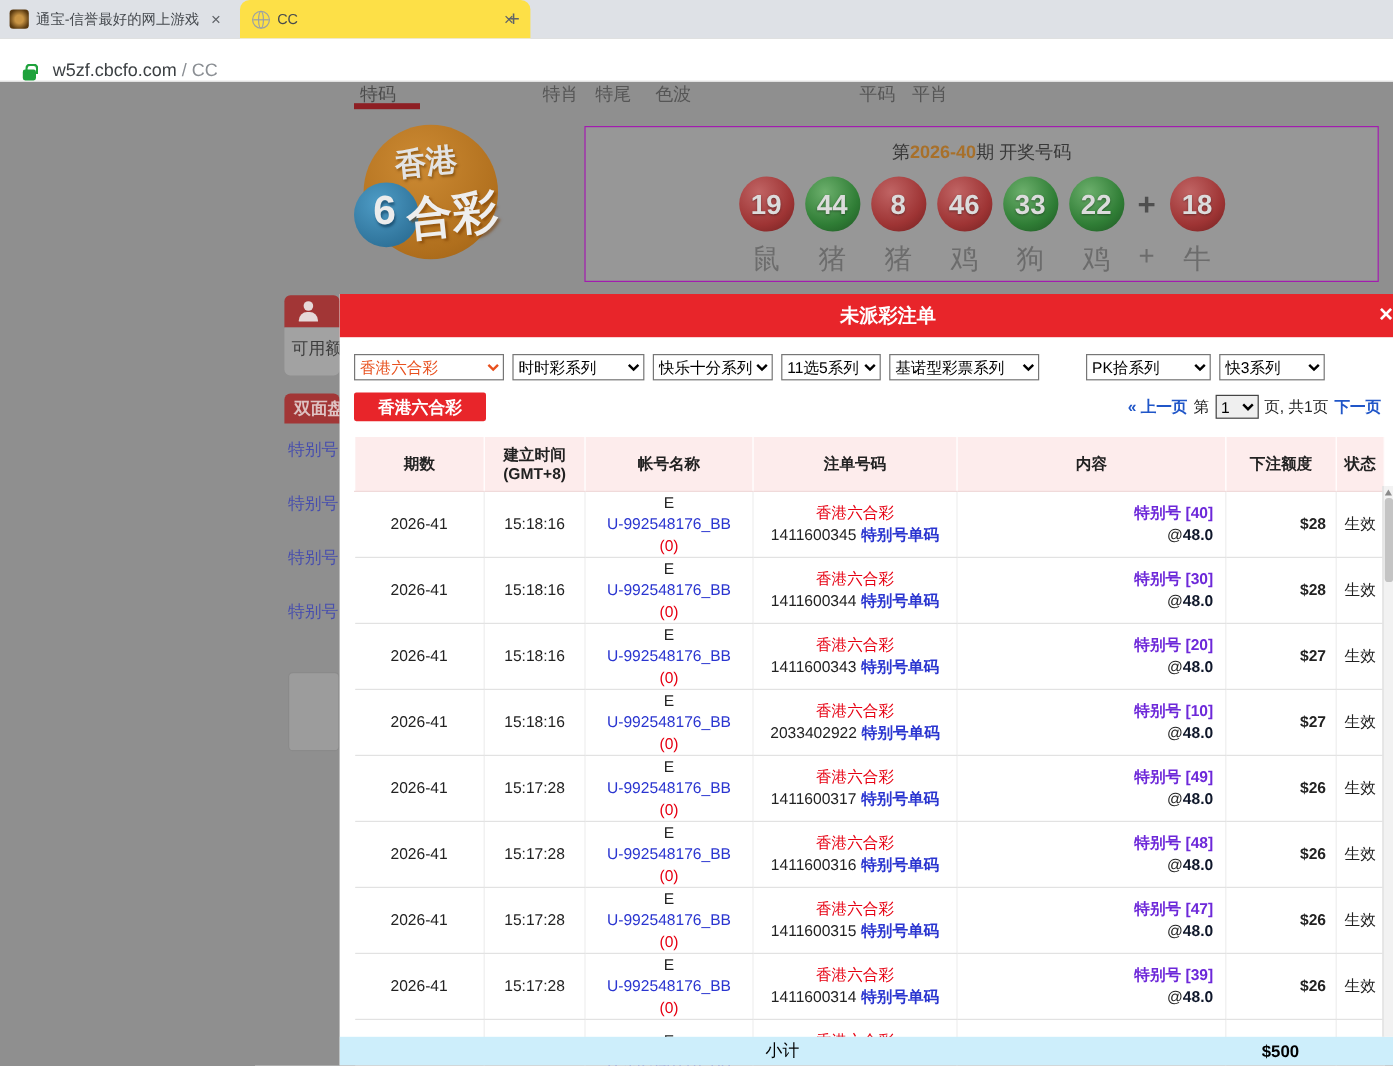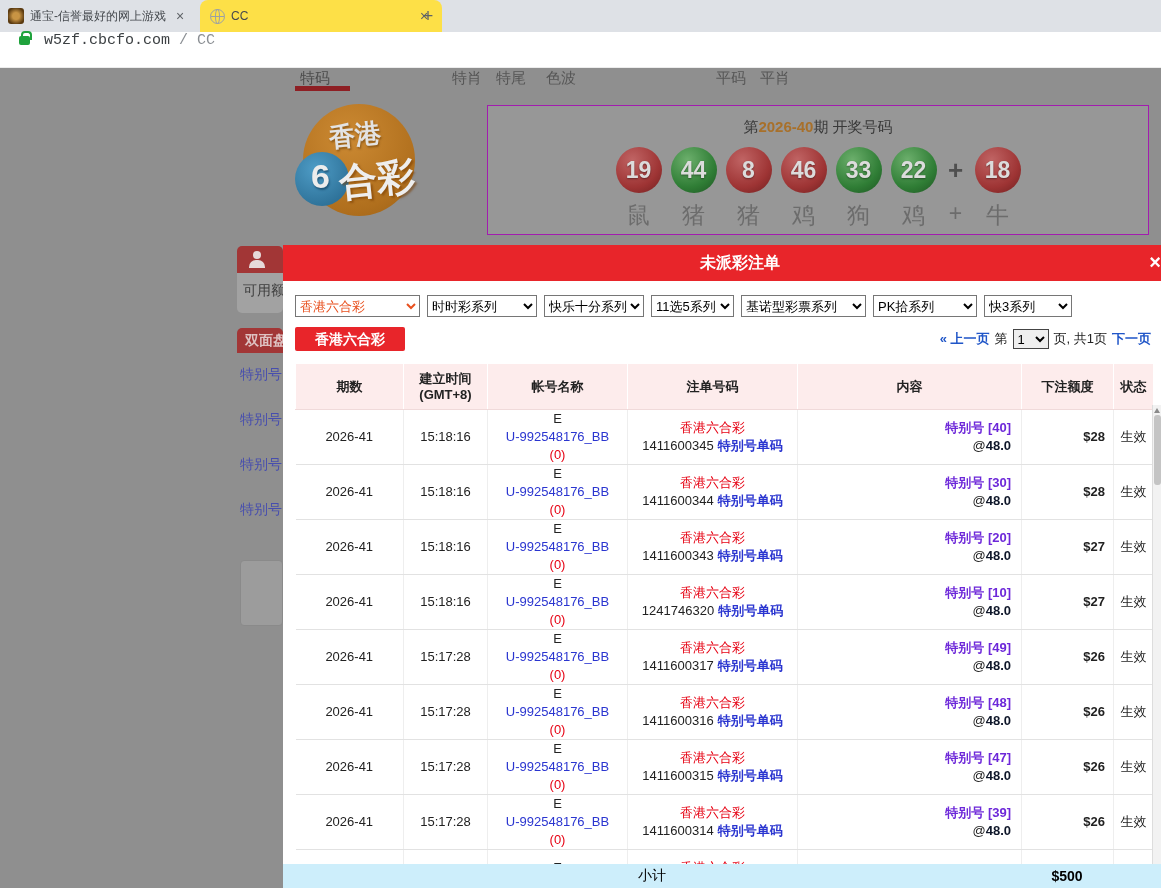--- a/index.html
+++ b/index.html
@@ -11,21 +11,21 @@
   .tab { position:absolute; top:0; height:32px; display:flex; align-items:center; font-size:12px; color:#45494e; }
   .tab-inactive { left:0; width:196px; padding:0 8px; }
   .tab-active { left:200px; width:242px; background:#fde047; border-radius:8px 8px 0 0; padding:0 10px; }
   .tab-title { flex:1; white-space:nowrap; overflow:hidden; margin:0 6px; }
   .tab-close { color:#5f6368; font-size:14px; width:16px; text-align:center; cursor:pointer; }
   .favicon1 { width:16px; height:16px; border-radius:3px; background:radial-gradient(circle at 50% 50%, #c89444 30%, #5a3a10 75%); flex:0 0 16px; }
   .globe { width:15px; height:15px; border:1.5px solid #9aa0a6; border-radius:50%; position:relative; flex:0 0 15px; }
   .globe:before { content:""; position:absolute; left:0; right:0; top:50%; border-top:1.5px solid #9aa0a6; }
   .globe:after { content:""; position:absolute; left:30%; right:30%; top:-1px; bottom:-1px; border:1.5px solid #9aa0a6; border-radius:50%; }
   .newtab { position:absolute; left:416px; top:4px; width:24px; height:24px; font-size:18px; color:#5f6368; text-align:center; line-height:24px; }
-  .addressbar { position:absolute; left:0; top:32px; width:1161px; height:36px; background:#fff; display:flex; align-items:flex-start; border-bottom:1px solid #ececec;font-family:Liberation Mono, monospace; }
+  .addressbar { position:absolute; left:0; top:32px; width:1161px; height:36px; background:#fff; display:flex; align-items:flex-end; border-bottom:1px solid #ececec; }
   .lock { width:11px; height:9px; background:#1fa23c; border-radius:2px; position:relative; margin:4px 14px 0 19px; }
   .lock:before { content:""; position:absolute; left:2px; top:-5px; width:7px; height:7px; border:2px solid #1fa23c; border-bottom:none; border-radius:4px 4px 0 0; }
   .url { font-size:15px; color:#3c4043; }
   .url .path { color:#8a8e93; }
 
   
   .page { position:absolute; left:0; top:69px; width:1161px; height:819px; background:#8f8f8f; overflow:hidden; }
   .nav-label { position:absolute; top:0; font-size:15px; color:#565656; height:17px; overflow:hidden; }
   .nav-label:nth-of-type(1){ left:300px; color:#4c4c4c; }
   .nav-label:nth-of-type(2){ left:452px; }
@@ -72,21 +72,21 @@
   .modal { position:absolute; left:283px; top:245px; width:878px; height:643px; background:#fff; overflow:hidden; }
   .modal-header { position:relative; height:36px; background:#e8252a; color:#fff; display:flex; align-items:center; justify-content:center; font-size:16px; font-weight:bold;padding-left:36px; }
   .modal-close { position:absolute; right:-6px; top:6px; font-size:20px; font-weight:bold; color:#fff; width:24px; text-align:center; cursor:pointer; }
   .filters { display:flex; gap:7px; margin:14px 0 0 12px; }
   .filters select { height:22px; font-size:13px; border:1px solid #767676; background:#fff; font-family:inherit; }
   .filters select:nth-of-type(1){ width:125px; color:#e8501e; }
   .filters select:nth-of-type(2){ width:110px; }
   .filters select:nth-of-type(3){ width:100px; }
   .filters select:nth-of-type(4){ width:83px; }
   .filters select:nth-of-type(5){ width:125px; }
-  .filters select:nth-of-type(6){ width:104px; }
+  .filters select:nth-of-type(6){ width:104px;margin-left:32px; }
   .filters select:nth-of-type(7){ width:88px; }
   .btn-row { position:relative; height:26px; margin:10px 0 0 12px; }
   .lottery-btn { position:absolute; left:0; top:0; width:110px; height:24px; background:#e8252a; color:#fff; font-size:14px; font-weight:bold; text-align:center; line-height:24px; border-radius:2px; cursor:pointer; }
   .pagination { position:absolute; right:10px; top:2px; font-size:13px; color:#222; display:flex; align-items:center; gap:5px; }
   .pg-link { color:#2056c8; font-weight:bold; cursor:pointer; }
   .pagination select { width:36px; height:20px; font-size:13px; border:1px solid #444; }
 
   .table-wrap { margin:10px 0 0 12px; width:858px; }
   table { border-collapse:collapse; table-layout:fixed; width:858px; font-size:13px; color:#222; }
   col.c1{width:108px} col.c2{width:84px} col.c3{width:140px} col.c4{width:170px} col.c5{width:224px} col.c6{width:92px} col.c7{width:40px}
@@ -349,21 +349,21 @@
           <tr>
             <td>2026-41</td>
             <td>15:18:16</td>
             <td>
               <div>E</div>
               <div class="acc-link">U-992548176_BB</div>
               <div class="red-text">(0)</div>
             </td>
             <td>
               <div class="red-text">香港六合彩</div>
-              <div><span>1241746320</span><span class="t-type">特别号单码</span></div>
+              <div><span>2033402922</span><span class="t-type">特别号单码</span></div>
             </td>
             <td class="c-content">
               <div class="bet-name">特别号 [10]</div>
               <div><span>@</span><span class="odds-val">48.0</span></div>
             </td>
             <td class="c-amount">$27</td>
             <td>生效</td>
           </tr>
 
           <tr>

